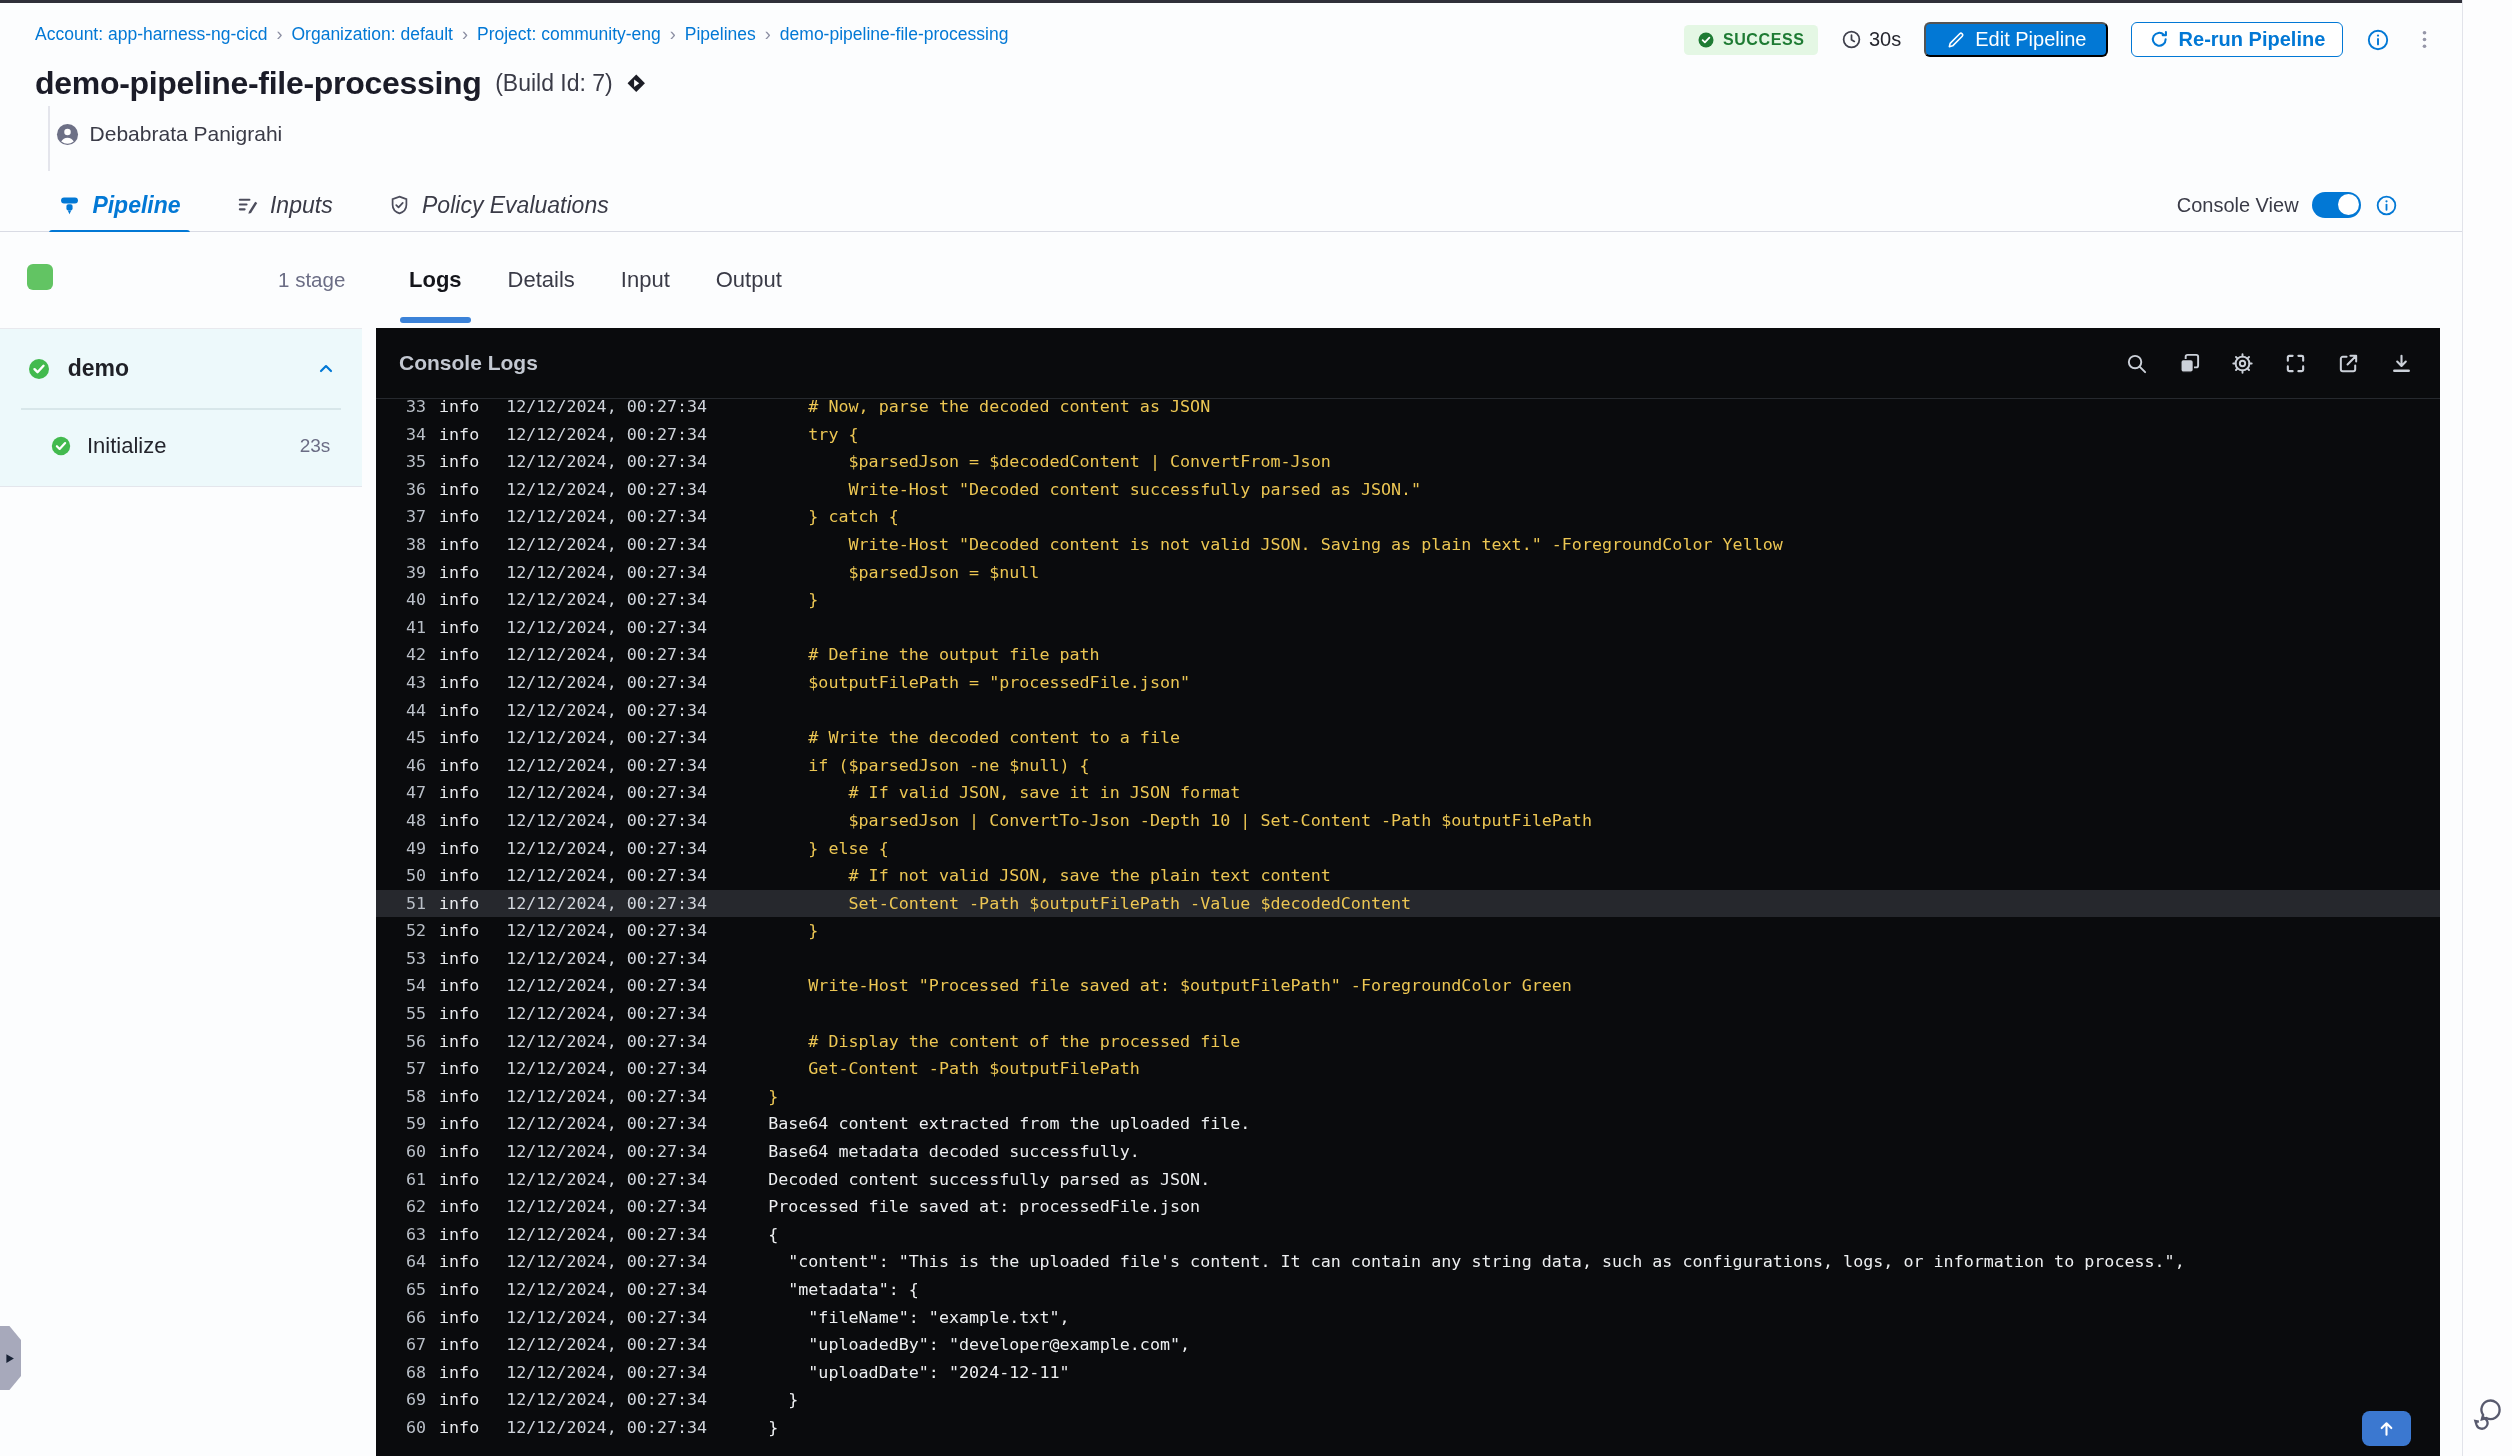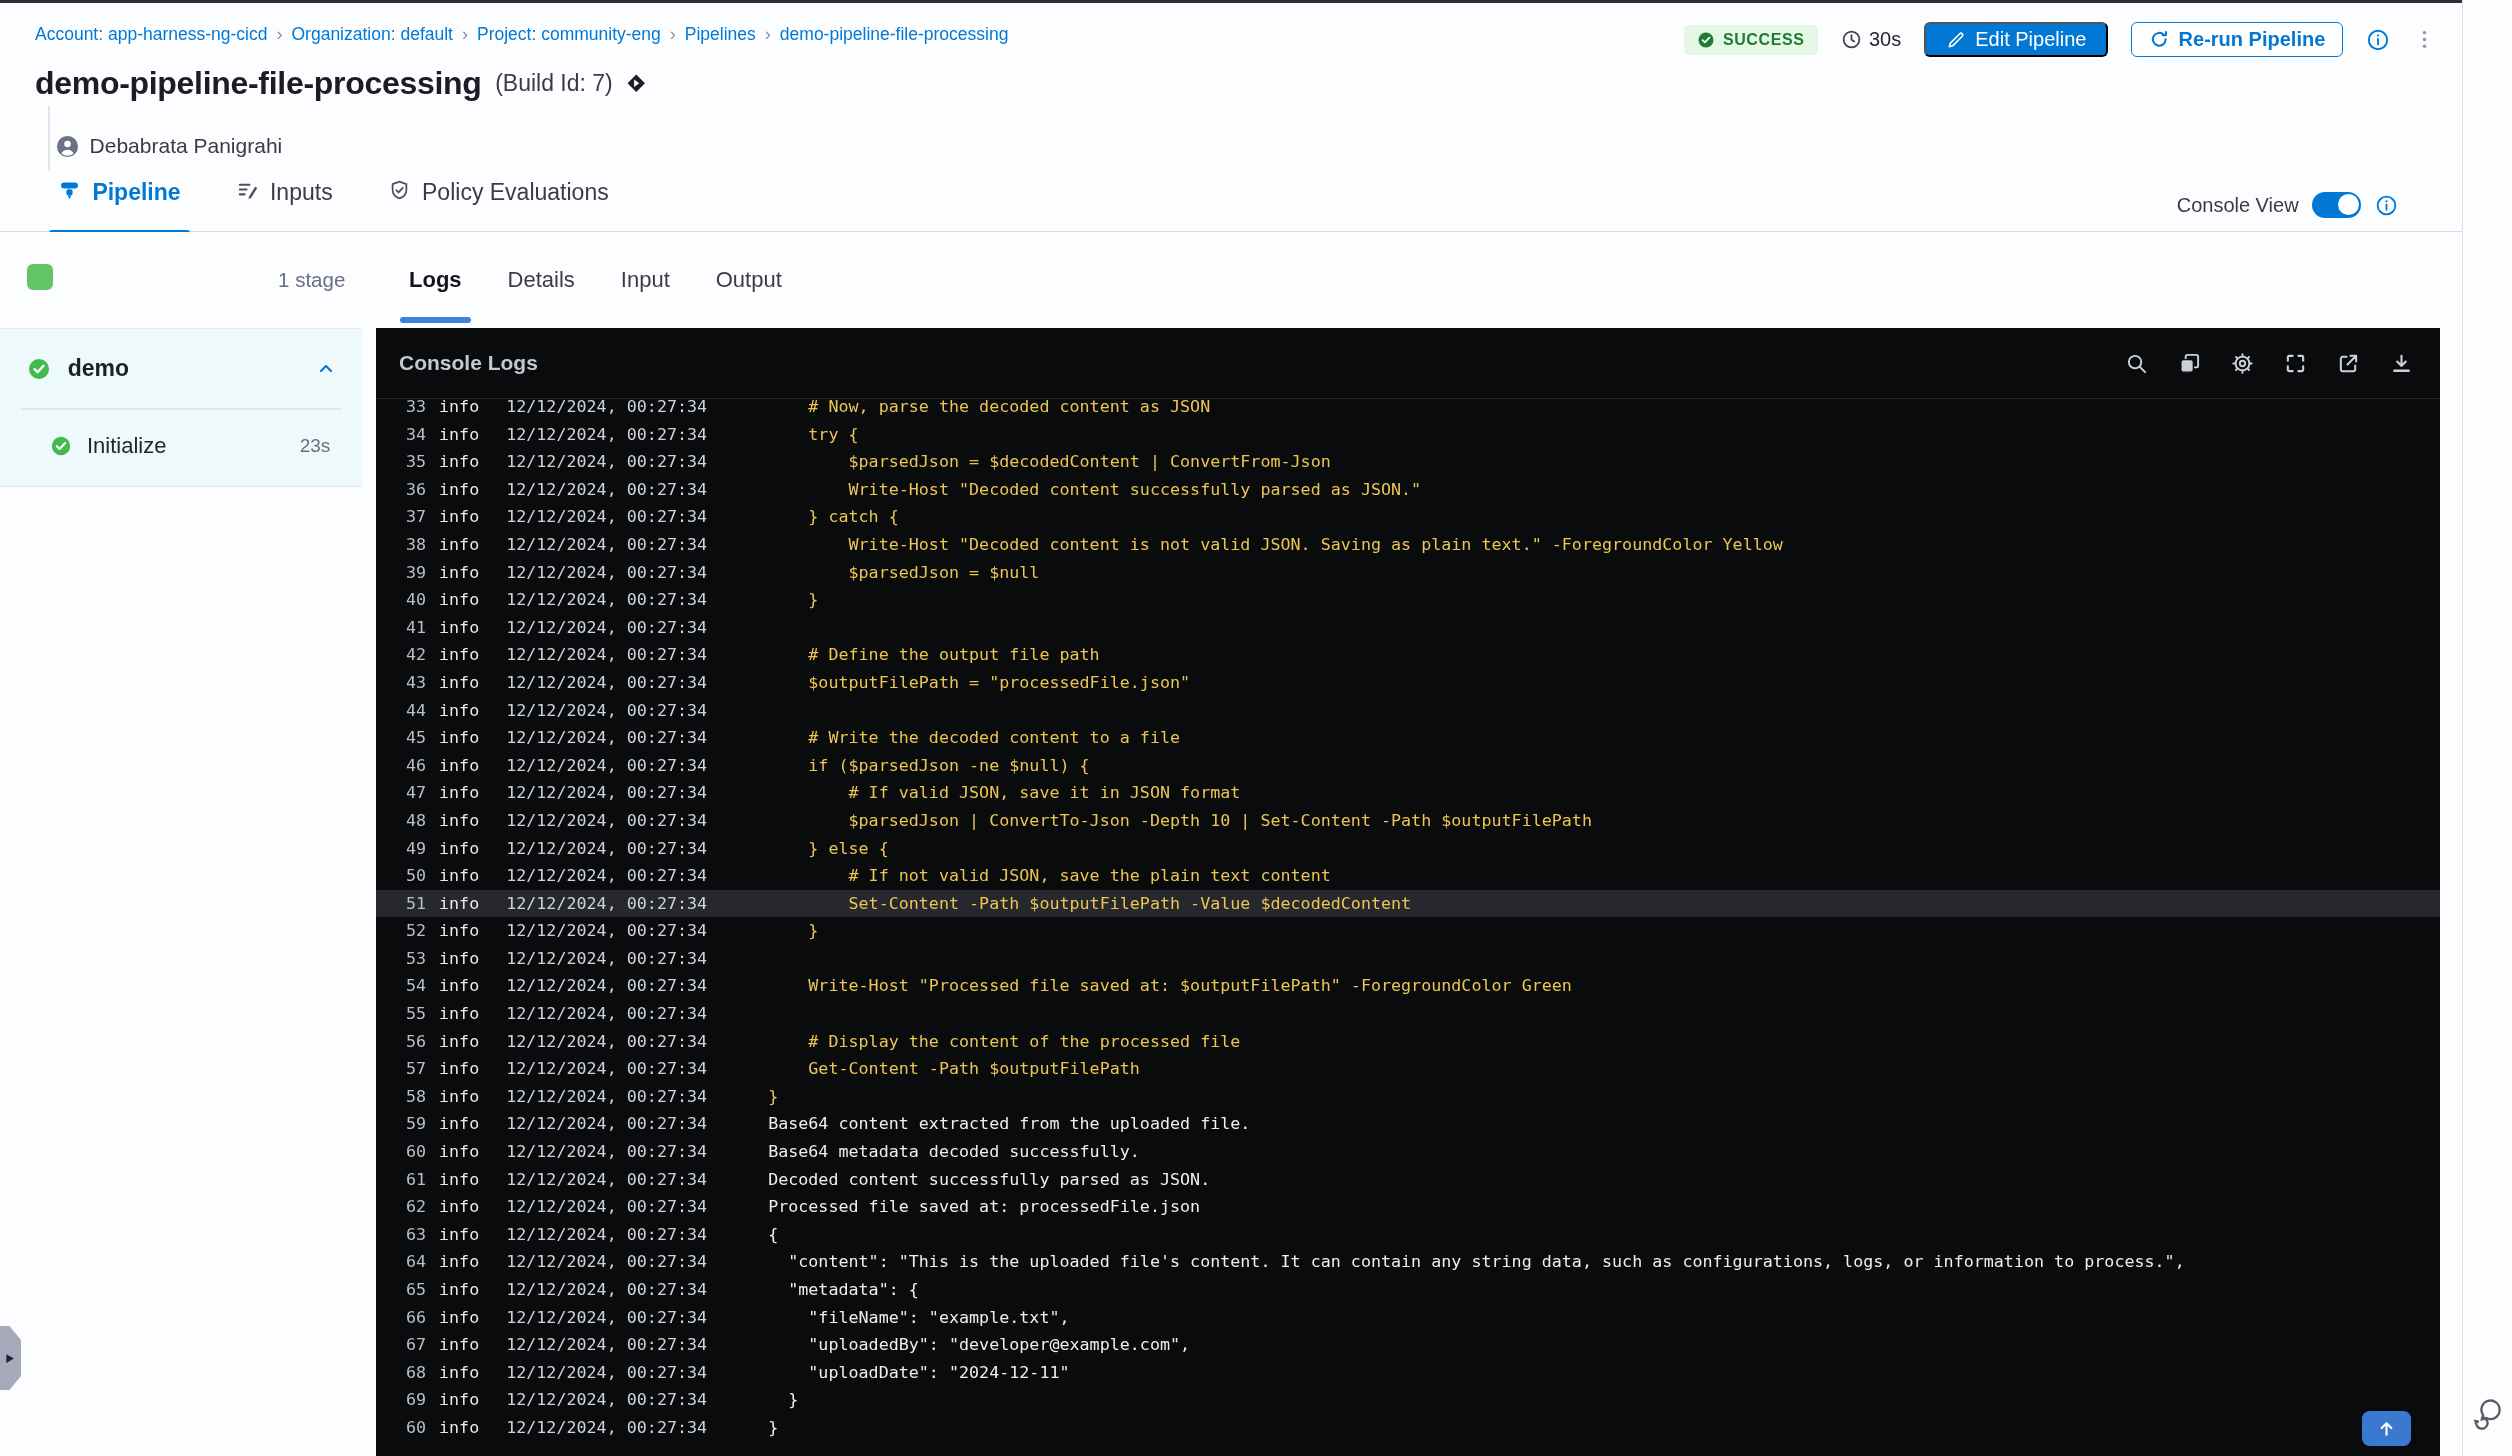--- a/index.html
+++ b/index.html
@@ -17,26 +17,26 @@
   .dur{display:flex;align-items:center;gap:6.8px;color:#26272f;font-size:20px;}
   .btn{display:flex;align-items:center;gap:9px;height:35px;border-radius:6px;font-size:20px;cursor:pointer;box-sizing:border-box;}
   .btn-primary{background:#0278d5;color:#fff;padding:0 20px;}
   .btn-outline{background:#fff;color:#0278d5;border:1.5px solid #0278d5;padding:0 16.7px;font-weight:600;}
   .icon-btn{background:none;border:none;padding:0;cursor:pointer;display:flex;align-items:center;}
 
   .title-row{position:absolute;left:35px;top:65px;display:flex;align-items:center;gap:13.7px;}
   .page-title{font-size:32px;font-weight:700;color:#1b1c28;margin:0;letter-spacing:-0.3px;}
   .build-id{font-size:23px;color:#3a3b47;}
   .author-vline{position:absolute;left:48px;top:106px;width:1.5px;height:65px;background:#e4e5ec;}
-  .author-row{position:absolute;left:56px;top:134px;display:flex;align-items:center;gap:10.6px;color:#3a3b47;font-size:21px;}
+  .author-row{position:absolute;left:56px;top:122px;display:flex;align-items:center;gap:10.6px;color:#3a3b47;font-size:21px;}
 
   
   .tabs-row{position:absolute;left:0;top:179px;width:2462px;height:52px;border-bottom:1.5px solid #d9dbe4;box-sizing:content-box;}
   .main-tabs{position:absolute;left:58px;top:0;height:52px;display:flex;gap:55px;}
-  .mtab{display:flex;align-items:flex-start;gap:11.4px;font-size:23px;color:#3a3b47;cursor:pointer;position:relative;height:52px;}
+  .mtab{display:flex;align-items:center;gap:11.4px;font-size:23px;color:#3a3b47;cursor:pointer;position:relative;height:52px;font-style:italic;}
   .mtab .icn{color:#4c4d5c;}
   .mtab.active{color:#0278d5;font-weight:600;}
   .mtab.active .icn{color:#0278d5;}
   .mtab.active::after{content:"";position:absolute;left:-9px;right:-9px;bottom:-4.6px;height:6px;border-radius:3.8px;background:#0278d5;}
   .console-view{position:absolute;right:64px;top:0;height:52px;display:flex;align-items:center;gap:13.7px;}
   .cv-label{font-size:20px;color:#3a3b47;}
   .toggle{width:49px;height:26px;border-radius:13px;background:#0278d5;position:relative;cursor:pointer;}
   .toggle .knob{position:absolute;right:2.3px;top:2.3px;width:21px;height:21px;border-radius:50%;background:#fff;}
 
   

